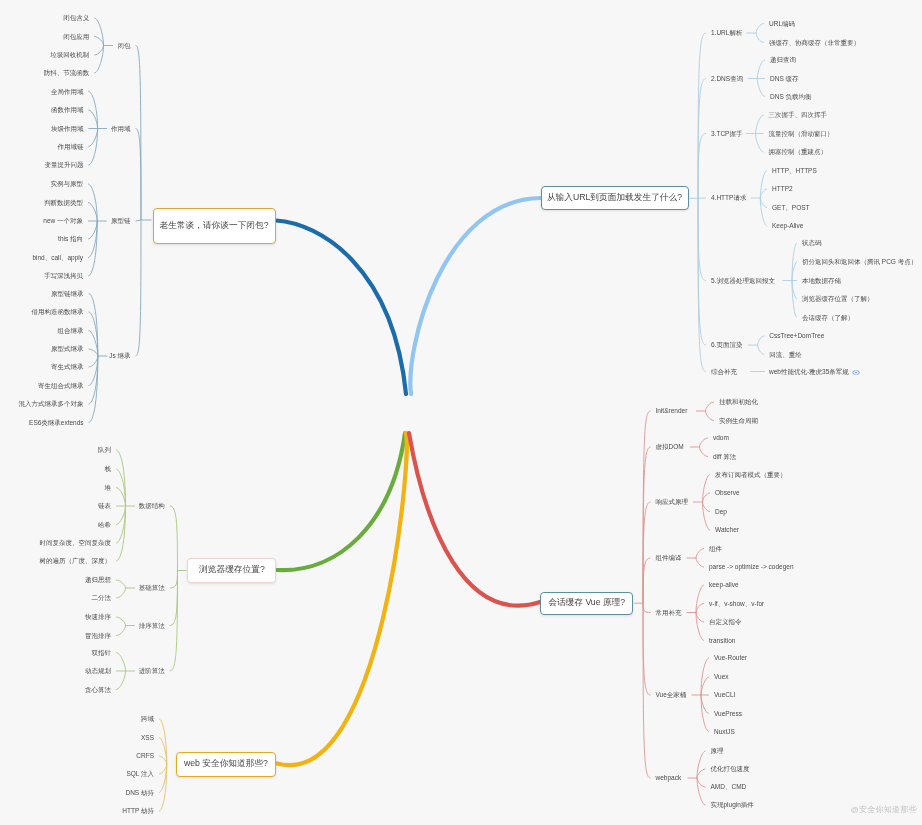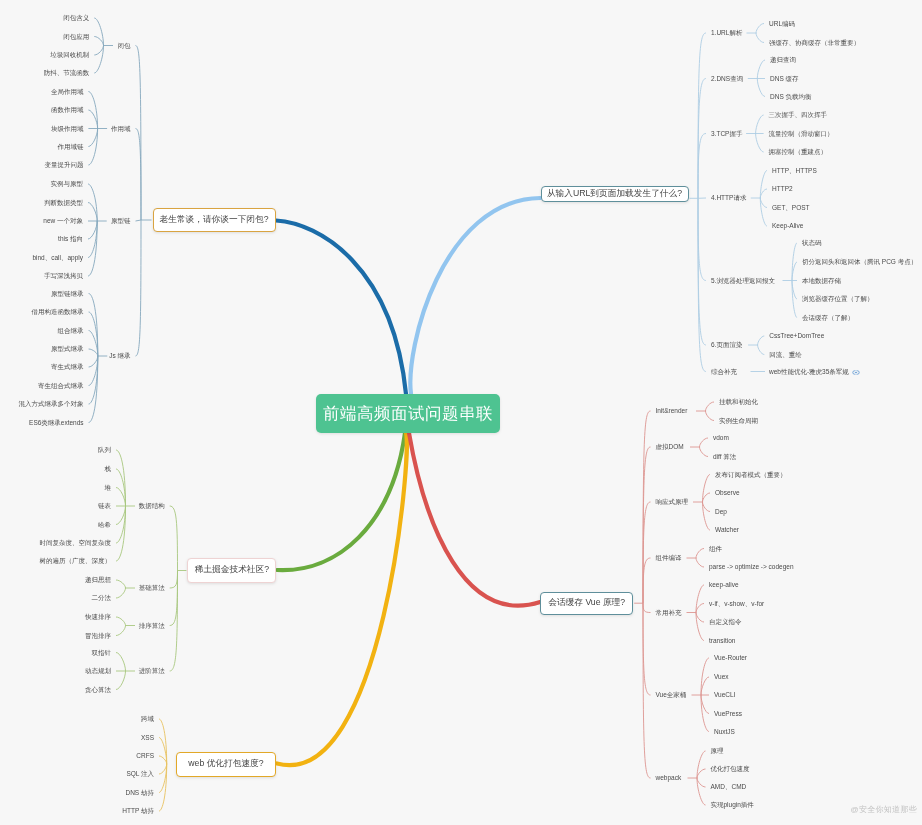--- a/index.html
+++ b/index.html
@@ -182,21 +182,21 @@
 <div class="leaf r" style="right:839.0px;top:272.4px">手写深浅拷贝</div>
 <div class="grp r" style="right:791.5px;top:352.4px">Js 继承</div>
 <div class="leaf r" style="right:838.4px;top:289.9px">原型链继承</div>
 <div class="leaf r" style="right:838.4px;top:308.4px">借用构造函数继承</div>
 <div class="leaf r" style="right:838.4px;top:326.9px">组合继承</div>
 <div class="leaf r" style="right:838.4px;top:345.4px">原型式继承</div>
 <div class="leaf r" style="right:838.4px;top:363.4px">寄生式继承</div>
 <div class="leaf r" style="right:838.4px;top:381.9px">寄生组合式继承</div>
 <div class="leaf r" style="right:838.4px;top:400.4px">混入方式继承多个对象</div>
 <div class="leaf r" style="right:838.4px;top:418.9px">ES6类继承extends</div>
-<div class="qbox" style="left:152.5px;top:208.0px;width:123.0px;height:24.0px;border:1.3px solid #d9a441">
+<div class="qbox" style="left:152.5px;top:208.0px;width:123.0px;height:36px;border:1.3px solid #d9a441">
       <span>老生常谈，请你谈一下闭包?</span>
     </div>
 <div class="grp" style="left:711.0px;top:29.4px">1.URL解析</div>
 <div class="leaf" style="left:769.0px;top:19.9px"><span>URL编码</span></div>
 <div class="leaf" style="left:769.0px;top:38.9px"><span>强缓存、协商缓存（非常重要）</span></div>
 <div class="grp" style="left:711.0px;top:74.9px">2.DNS查询</div>
 <div class="leaf" style="left:770.0px;top:56.4px"><span>递归查询</span></div>
 <div class="leaf" style="left:770.0px;top:74.9px"><span>DNS 缓存</span></div>
 <div class="leaf" style="left:770.0px;top:92.9px"><span>DNS 负载均衡</span></div>
 <div class="grp" style="left:711.0px;top:129.9px">3.TCP握手</div>
@@ -216,21 +216,21 @@
 <div class="leaf" style="left:802.0px;top:313.9px"><span>会话缓存（了解）</span></div>
 <div class="grp" style="left:711.0px;top:341.4px">6.页面渲染</div>
 <div class="leaf" style="left:769.3px;top:332.4px"><span>CssTree+DomTree</span></div>
 <div class="leaf" style="left:769.3px;top:350.9px"><span>回流、重绘</span></div>
 <div class="grp" style="left:711.0px;top:367.9px">综合补充</div>
 <div class="leaf" style="left:769.0px;top:367.9px"><span>web性能优化-雅虎35条军规</span><span class="linkicon"><svg width="8" height="5" viewBox="0 0 16 10">
           <path d="M6.6 5 H9.4" stroke="#5b96d2" stroke-width="1.6" fill="none" stroke-linecap="round"></path>
           <path d="M6.3 1.6 H5.0 A3.4 3.4 0 0 0 5.0 8.4 H6.3" stroke="#5b96d2" stroke-width="1.6" fill="none" stroke-linecap="round"></path>
           <path d="M9.7 1.6 H11.0 A3.4 3.4 0 0 1 11.0 8.4 H9.7" stroke="#5b96d2" stroke-width="1.6" fill="none" stroke-linecap="round"></path>
         </svg></span></div>
-<div class="qbox" style="left:540.5px;top:186.3px;width:148.0px;height:16px;border:1.3px solid #5f8f9b">
+<div class="qbox" style="left:540.5px;top:186.3px;width:148.0px;height:24.0px;border:1.3px solid #5f8f9b">
       <span>从输入URL到页面加载发生了什么?</span>
     </div>
 <div class="grp r" style="right:757.3px;top:502.4px">数据结构</div>
 <div class="leaf r" style="right:811.0px;top:446.4px">队列</div>
 <div class="leaf r" style="right:811.0px;top:465.4px">栈</div>
 <div class="leaf r" style="right:811.0px;top:483.9px">堆</div>
 <div class="leaf r" style="right:811.0px;top:502.4px">链表</div>
 <div class="leaf r" style="right:811.0px;top:520.9px">哈希</div>
 <div class="leaf r" style="right:811.0px;top:539.4px">时间复杂度、空间复杂度</div>
 <div class="leaf r" style="right:811.0px;top:557.4px">树的遍历（广度、深度）</div>
@@ -238,30 +238,30 @@
 <div class="leaf r" style="right:811.0px;top:576.4px">递归思想</div>
 <div class="leaf r" style="right:811.0px;top:594.4px">二分法</div>
 <div class="grp r" style="right:757.3px;top:621.9px">排序算法</div>
 <div class="leaf r" style="right:811.0px;top:613.4px">快速排序</div>
 <div class="leaf r" style="right:811.0px;top:631.9px">冒泡排序</div>
 <div class="grp r" style="right:757.3px;top:667.4px">进阶算法</div>
 <div class="leaf r" style="right:811.0px;top:648.9px">双指针</div>
 <div class="leaf r" style="right:811.0px;top:667.4px">动态规划</div>
 <div class="leaf r" style="right:811.0px;top:685.9px">贪心算法</div>
 <div class="qbox" style="left:187.4px;top:557.7px;width:89.0px;height:25.5px;border:1.3px solid #eed3d3">
-      <span>稀土掘金技术社区?</span>
+      <span>浏览器缓存位置?</span>
     </div>
 <div class="leaf r" style="right:768.0px;top:715.4px">跨域</div>
 <div class="leaf r" style="right:768.0px;top:733.9px">XSS</div>
 <div class="leaf r" style="right:768.0px;top:752.4px">CRFS</div>
 <div class="leaf r" style="right:768.0px;top:770.4px">SQL 注入</div>
 <div class="leaf r" style="right:768.0px;top:788.9px">DNS 劫持</div>
 <div class="leaf r" style="right:768.0px;top:807.4px">HTTP 劫持</div>
 <div class="qbox" style="left:175.7px;top:751.6px;width:100.5px;height:25.0px;border:1.3px solid #e2a828">
-      <span>web 优化打包速度?</span>
+      <span>web 安全你知道那些?</span>
     </div>
 <div class="grp" style="left:655.5px;top:407.4px">Init&amp;render</div>
 <div class="leaf" style="left:719.0px;top:398.4px"><span>挂载和初始化</span></div>
 <div class="leaf" style="left:719.0px;top:416.9px"><span>实例生命周期</span></div>
 <div class="grp" style="left:655.5px;top:443.4px">虚拟DOM</div>
 <div class="leaf" style="left:713.0px;top:434.4px"><span>vdom</span></div>
 <div class="leaf" style="left:713.0px;top:452.9px"><span>diff 算法</span></div>
 <div class="grp" style="left:655.5px;top:498.4px">响应式原理</div>
 <div class="leaf" style="left:715.0px;top:470.9px"><span>发布订阅者模式（重要）</span></div>
 <div class="leaf" style="left:715.0px;top:489.4px"><span>Observe</span></div>
@@ -282,17 +282,14 @@
 <div class="leaf" style="left:714.0px;top:709.9px"><span>VuePress</span></div>
 <div class="leaf" style="left:714.0px;top:727.9px"><span>NuxtJS</span></div>
 <div class="grp" style="left:655.5px;top:774.4px">webpack</div>
 <div class="leaf" style="left:710.5px;top:747.4px"><span>原理</span></div>
 <div class="leaf" style="left:710.5px;top:765.4px"><span>优化打包速度</span></div>
 <div class="leaf" style="left:710.5px;top:783.4px"><span>AMD、CMD</span></div>
 <div class="leaf" style="left:710.5px;top:801.4px"><span>实现plugin插件</span></div>
 <div class="qbox" style="left:540.2px;top:591.5px;width:93.0px;height:23.5px;border:1.3px solid #5f8f9b">
       <span>会话缓存 Vue 原理?</span>
     </div>
-<div id="center">
-      <span>前端高频面试问题串联</span>
-    </div>
 <div id="wm">@安全你知道那些</div>
 </div>
 
 </body></html>

